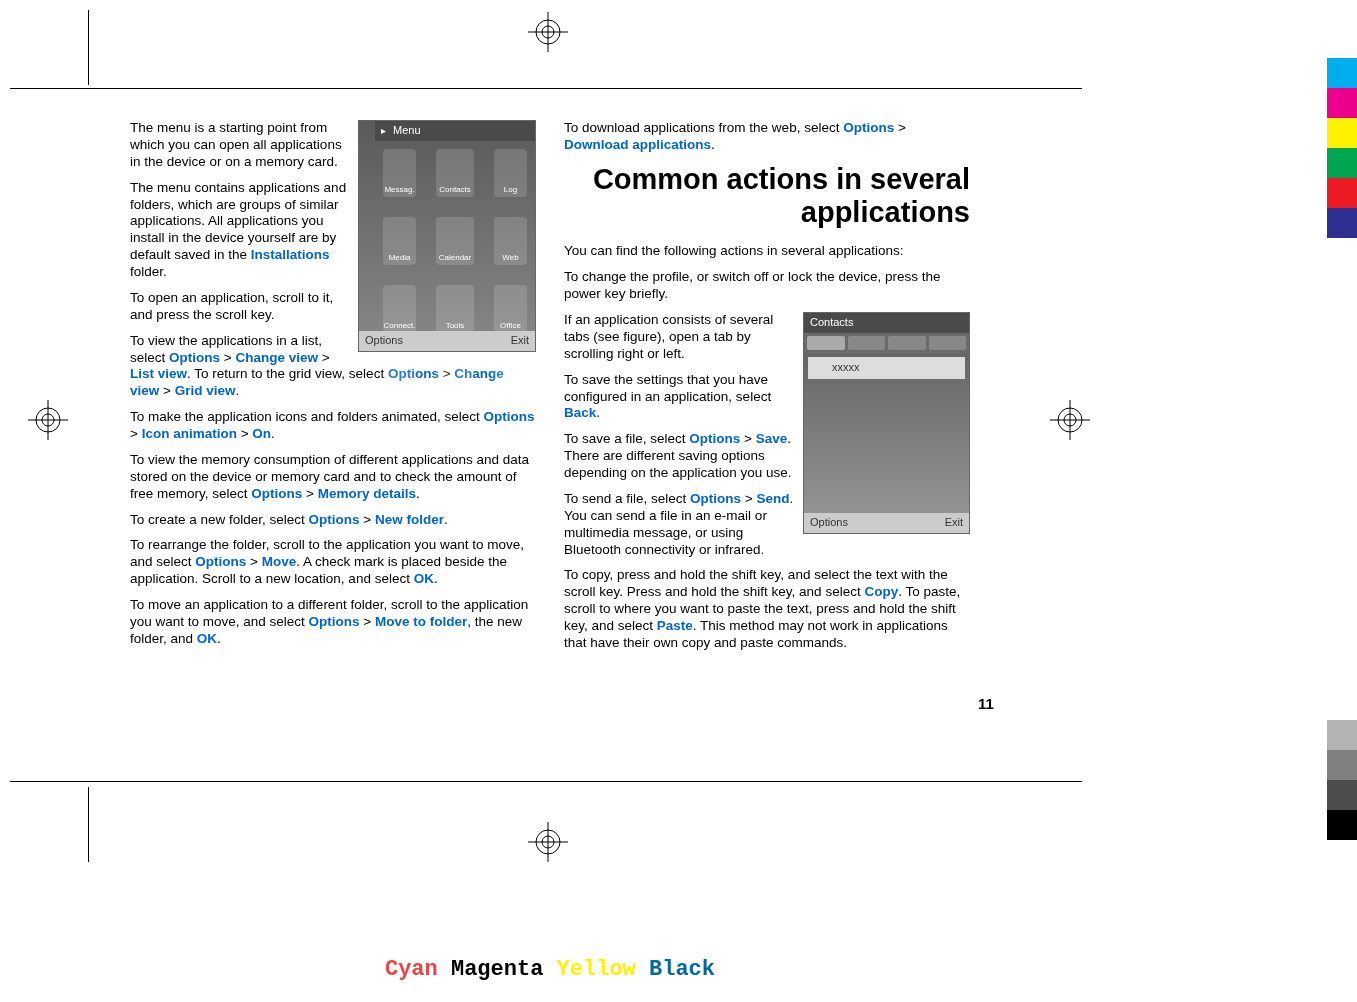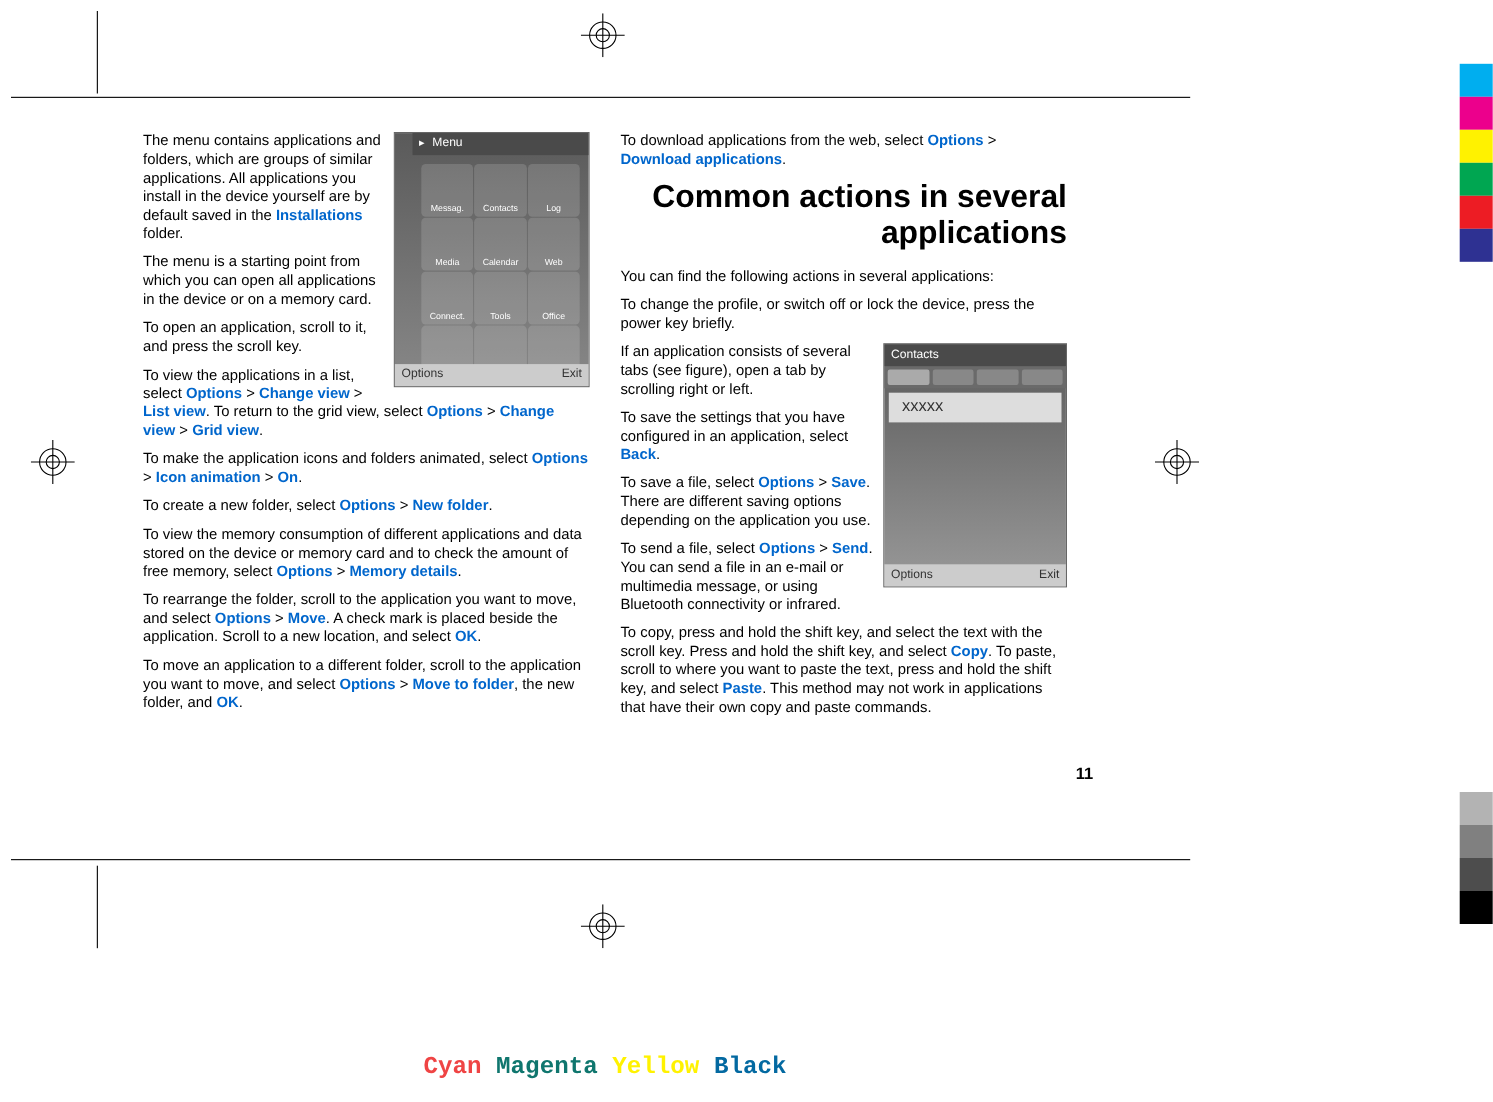--- a/index.html
+++ b/index.html
@@ -85,21 +85,21 @@
     background: #4a4a4a;
     padding: 3px 6px;
     font-size: 11px;
     display: flex;
     align-items: center;
     gap: 4px;
   }
   .img-placeholder .grid {
     display: grid;
     grid-template-columns: repeat(3, 1fr);
-    gap: 1px;
+    gap: 20px;
     padding: 8px;
   }
   .img-placeholder .cell {
     background: rgba(255,255,255,0.15);
     height: 46px;
     border-radius: 4px;
     display: flex;
     align-items: flex-end;
     justify-content: center;
     font-size: 8px;
@@ -146,23 +146,23 @@
   .img-placeholder2 .tab {
     flex: 1;
     height: 14px;
     background: #888;
     border-radius: 2px;
   }
   .img-placeholder2 .tab.active { background: #aaa; }
   .img-placeholder2 .listrow {
     background: #ddd;
     color: #333;
-    padding: 4px 12px;
+    padding: 4px 24px;
     margin: 4px;
-    font-size: 15px;
+    font-size: 11px;
   }
   .img-placeholder2 .softkeys {
     position: absolute;
     bottom: 0;
     left: 0;
     right: 0;
     display: flex;
     justify-content: space-between;
     padding: 3px 6px;
     background: #ccc;
@@ -180,21 +180,21 @@
     position: absolute;
     bottom: 20px;
     left: 0;
     width: 1100px;
     text-align: center;
     font-family: "Courier New", monospace;
     font-size: 22px;
     font-weight: bold;
   }
   .cmyk-label .cyan { color: #ef4444; }
-  .cmyk-label .magenta { color: #0f766e; }
+  .cmyk-label .magenta { color: #000000; }
   .cmyk-label .yellow { color: #fff200; }
   .cmyk-label .black { color: #0369a1; }
   .arrow-icon::before {
     content: "▸";
     font-size: 10px;
     margin-right: 3px;
   }
 </style>
 </head>
 <body>
@@ -273,27 +273,27 @@
           <div class="cell">Installat.</div>
           <div class="cell">Download!</div>
           <div class="cell">Help</div>
         </div>
       <div class="softkeys">
         <span>Options</span>
         <span>Exit</span>
       </div>
     </div>
 
+    <p>The menu is a starting point from which you can open all applications in the device or on a memory card.</p>
     <p><span>The menu contains applications and folders, which are groups of similar applications. All applications you install in the device yourself are by default saved in the </span><span class="hl">Installations</span><span> folder.</span></p>
-    <p>The menu is a starting point from which you can open all applications in the device or on a memory card.</p>
     <p>To open an application, scroll to it, and press the scroll key.</p>
     <p><span>To view the applications in a list, select </span><span class="hl">Options</span><span class="gt"> &gt; </span><span class="hl">Change view</span><span class="gt"> &gt; </span><span class="hl">List view</span><span>. To return to the grid view, select </span><span class="hl">Options</span><span class="gt"> &gt; </span><span class="hl">Change view</span><span class="gt"> &gt; </span><span class="hl">Grid view</span><span>.</span></p>
     <p><span>To make the application icons and folders animated, select </span><span class="hl">Options</span><span class="gt"> &gt; </span><span class="hl">Icon animation</span><span class="gt"> &gt; </span><span class="hl">On</span><span>.</span></p>
+    <p><span>To view the memory consumption of different applications and data stored on the device or memory card and to check the amount of free memory, select </span><span class="hl">Options</span><span class="gt"> &gt; </span><span class="hl">Memory details</span><span>.</span></p>
     <p><span>To create a new folder, select </span><span class="hl">Options</span><span class="gt"> &gt; </span><span class="hl">New folder</span><span>.</span></p>
-    <p><span>To view the memory consumption of different applications and data stored on the device or memory card and to check the amount of free memory, select </span><span class="hl">Options</span><span class="gt"> &gt; </span><span class="hl">Memory details</span><span>.</span></p>
     <p><span>To rearrange the folder, scroll to the application you want to move, and select </span><span class="hl">Options</span><span class="gt"> &gt; </span><span class="hl">Move</span><span>. A check mark is placed beside the application. Scroll to a new location, and select </span><span class="hl">OK</span><span>.</span></p>
     <p><span>To move an application to a different folder, scroll to the application you want to move, and select </span><span class="hl">Options</span><span class="gt"> &gt; </span><span class="hl">Move to folder</span><span>, the new folder, and </span><span class="hl">OK</span><span>.</span></p>
   </div>
 
   <div class="column">
     <p><span>To download applications from the web, select </span><span class="hl">Options</span><span class="gt"> &gt; </span><span class="hl">Download applications</span><span>.</span></p>
     <h2>Common actions in several applications</h2>
     <p>You can find the following actions in several applications:</p>
     <p>To change the profile, or switch off or lock the device, press the power key briefly.</p>
 

